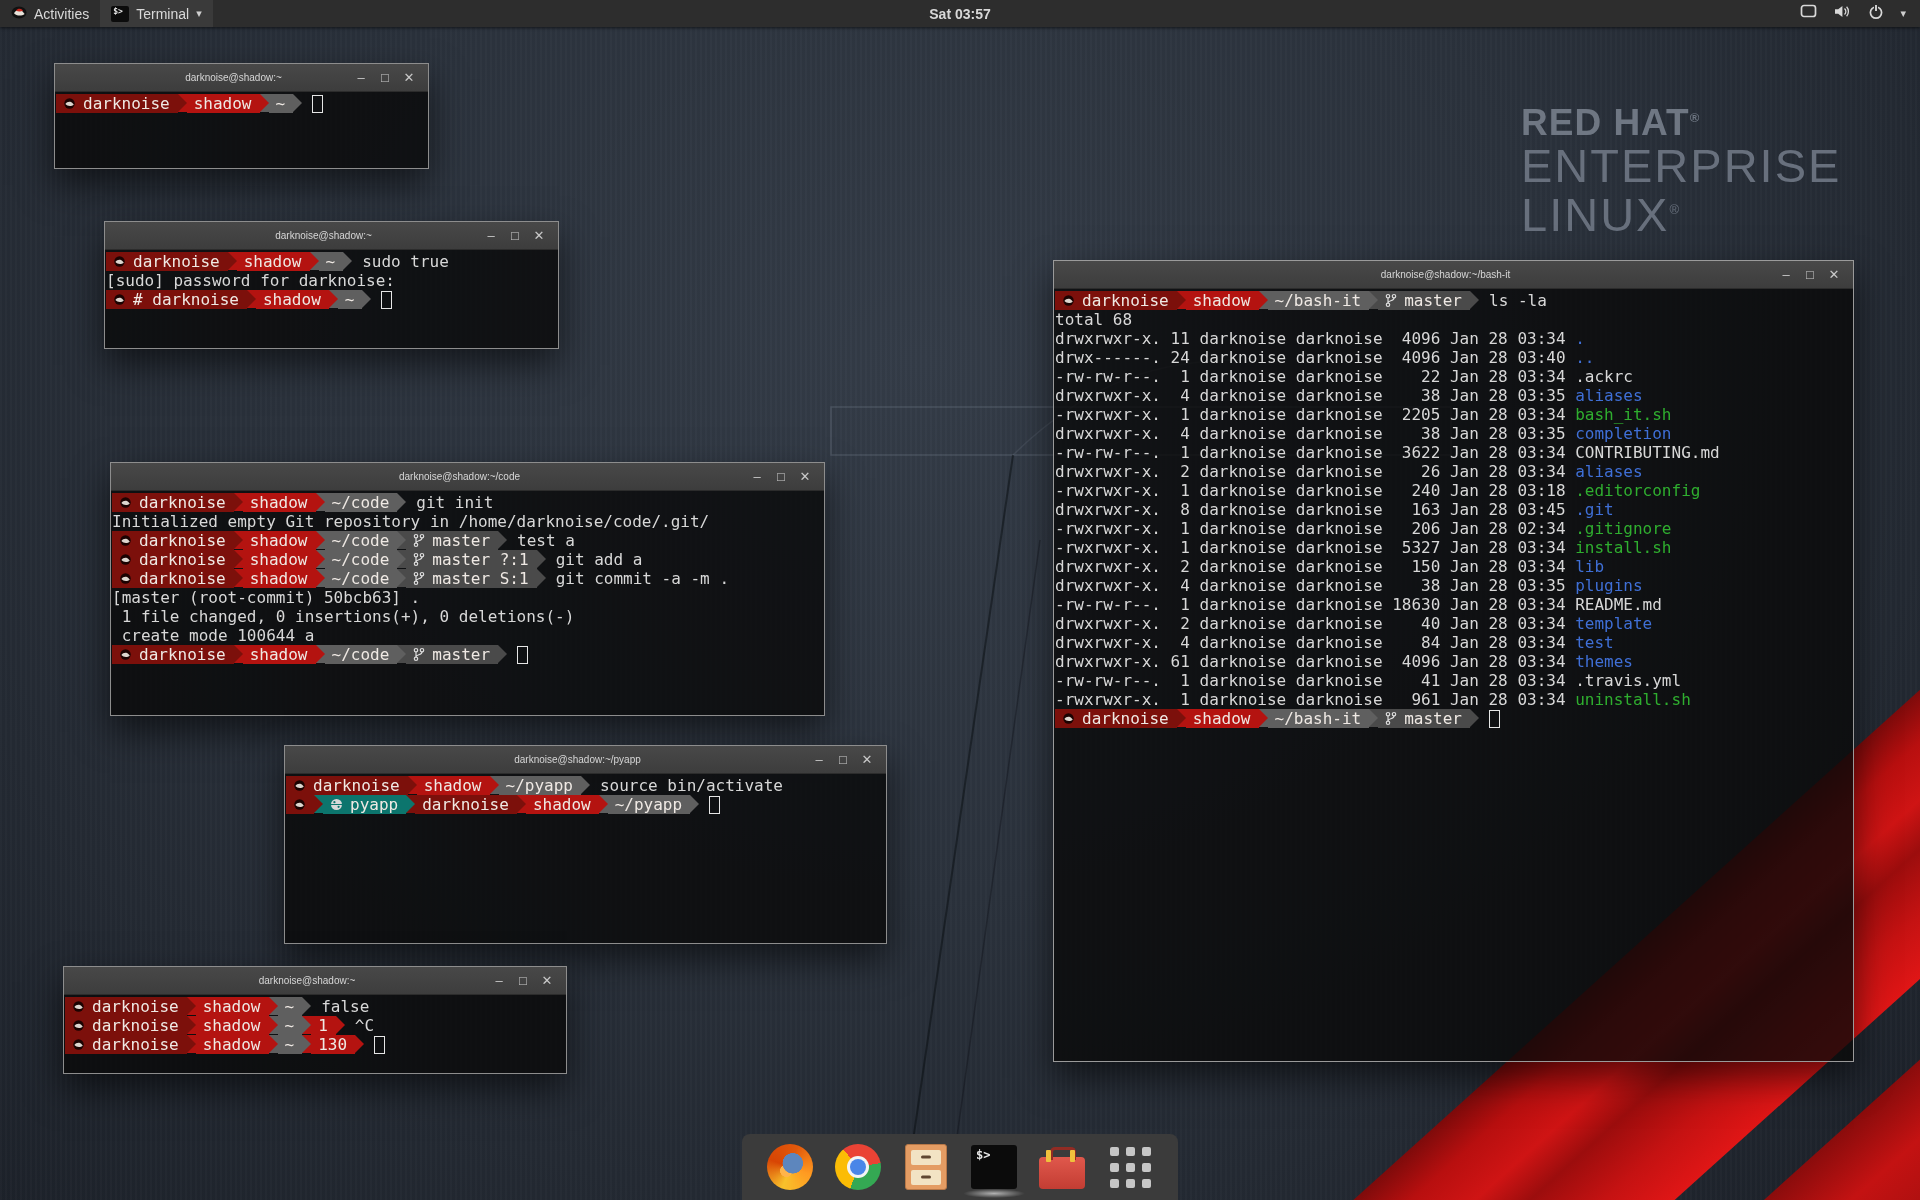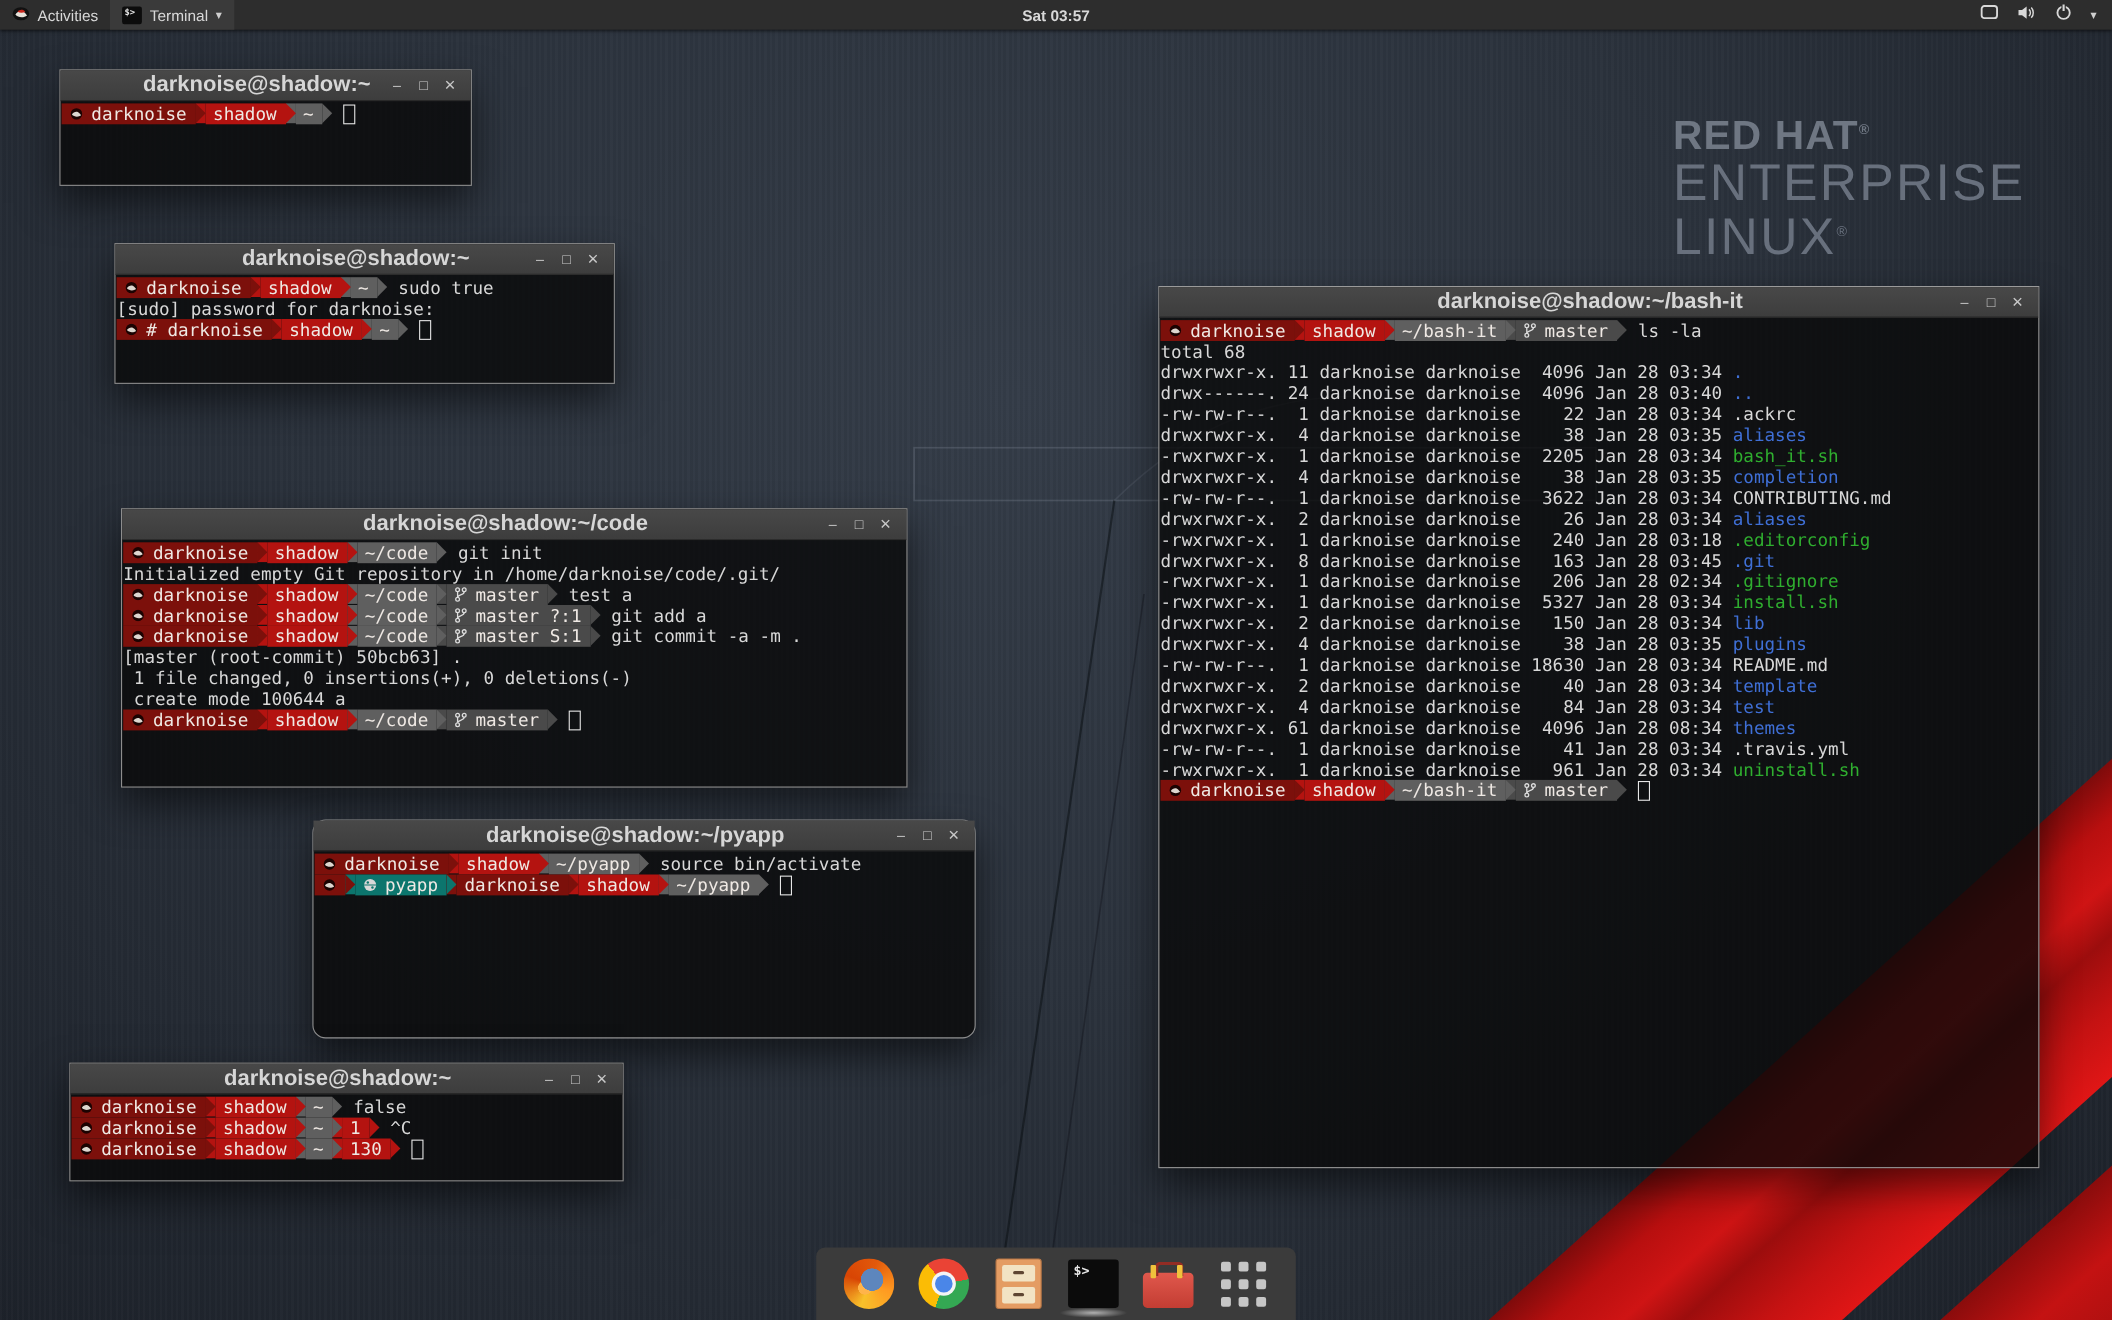--- a/index.html
+++ b/index.html
@@ -29,38 +29,38 @@
   .tb-termicon{width:18px;height:16px;background:#0c0c0c;border-radius:2px;color:#e8e8e8;
     font:bold 8px "DejaVu Sans Mono",monospace;padding:1px 0 0 2px;box-sizing:border-box;}
   .tb-clock{position:absolute;left:50%;transform:translateX(-50%);font-weight:bold;font-size:14px;}
   .tb-right{margin-left:auto;display:flex;align-items:center;gap:16px;padding-right:14px;height:100%;}
   .caret{font-size:11px;color:#cfcfcf;}
   
   .term-window{position:absolute;border:1px solid #8d8d8d;box-shadow:0 16px 34px rgba(0,0,0,.55);
     display:flex;flex-direction:column;background:rgba(9,9,9,.8);}
   .titlebar{height:27px;flex:none;background:linear-gradient(#484848,#3d3d3d);
     border-bottom:1px solid #2c2c2c;display:flex;align-items:center;position:relative;}
-  .title{position:absolute;left:0;right:16px;text-align:center;font-weight:bold;font-size:20px;color:#d6d6d6;}
+  .title{position:absolute;left:0;right:16px;text-align:center;font-weight:normal;font-size:10px;color:#d6d6d6;}
   .winbtns{margin-left:auto;display:flex;gap:2px;padding-right:8px;position:relative;z-index:1;}
   .winbtn{width:22px;text-align:center;color:#c9c9c9;font-size:13px;}
   .content{flex:1;overflow:hidden;padding:2px 11px 0 1px;color:#d8d8d8;
     font:16px/19px "DejaVu Sans Mono",monospace;}
   .line{height:19px;display:flex;align-items:stretch;white-space:pre;}
   .line-out{height:19px;white-space:pre;}
   .seg{display:flex;align-items:center;padding:0 8px 0 7px;color:#efe9e4;gap:7px;}
   .seg .ic{display:flex;align-items:center;}
   .sep{flex:none;width:0;height:0;border-style:solid;border-width:9.5px 0 9.5px 9px;}
   .cmdtxt{display:flex;align-items:center;padding-left:10px;color:#d8d8d8;}
   .cur{flex:none;width:9px;height:16px;border:1px solid #e6e6e6;margin-left:10px;align-self:center;}
   .fn-dir{color:#3f6fd6;}
   .fn-exec{color:#2fae2f;}
   #w1{left:54px;top:63px;width:373px;height:104px;}
   #w2{left:104px;top:221px;width:453px;height:126px;}
   #w3{left:110px;top:462px;width:713px;height:252px;}
-  #w4{left:284px;top:745px;width:601px;height:197px;border-radius:12px;}
+  #w4{left:284px;top:745px;width:601px;height:197px;}
   #w5{left:63px;top:966px;width:502px;height:106px;}
   #w6{left:1053px;top:260px;width:799px;height:800px;border-color:#9a9a9a;}
   
   .dock{position:absolute;left:50%;transform:translateX(-50%);bottom:0;height:66px;
     background:#3b3b3b;border-radius:8px 8px 0 0;display:flex;align-items:center;
     gap:20px;padding:0 24px;z-index:40;}
   .dock-item{width:48px;height:52px;display:flex;align-items:center;justify-content:center;position:relative;}
   .icon-ff{width:46px;height:46px;border-radius:50%;
     background:
       radial-gradient(circle at 56% 42%, #5d86bd 0 27%, transparent 28%),
@@ -283,21 +283,21 @@
           <div class="line-out"><span>drwxrwxr-x.  2 darknoise darknoise    26 Jan 28 03:34 </span><span class="fn-dir">aliases</span></div>
           <div class="line-out"><span>-rwxrwxr-x.  1 darknoise darknoise   240 Jan 28 03:18 </span><span class="fn-exec">.editorconfig</span></div>
           <div class="line-out"><span>drwxrwxr-x.  8 darknoise darknoise   163 Jan 28 03:45 </span><span class="fn-dir">.git</span></div>
           <div class="line-out"><span>-rwxrwxr-x.  1 darknoise darknoise   206 Jan 28 02:34 </span><span class="fn-exec">.gitignore</span></div>
           <div class="line-out"><span>-rwxrwxr-x.  1 darknoise darknoise  5327 Jan 28 03:34 </span><span class="fn-exec">install.sh</span></div>
           <div class="line-out"><span>drwxrwxr-x.  2 darknoise darknoise   150 Jan 28 03:34 </span><span class="fn-dir">lib</span></div>
           <div class="line-out"><span>drwxrwxr-x.  4 darknoise darknoise    38 Jan 28 03:35 </span><span class="fn-dir">plugins</span></div>
           <div class="line-out"><span>-rw-rw-r--.  1 darknoise darknoise 18630 Jan 28 03:34 </span><span class="">README.md</span></div>
           <div class="line-out"><span>drwxrwxr-x.  2 darknoise darknoise    40 Jan 28 03:34 </span><span class="fn-dir">template</span></div>
           <div class="line-out"><span>drwxrwxr-x.  4 darknoise darknoise    84 Jan 28 03:34 </span><span class="fn-dir">test</span></div>
-          <div class="line-out"><span>drwxrwxr-x. 61 darknoise darknoise  4096 Jan 28 08:34 </span><span class="fn-dir">themes</span></div>
+          <div class="line-out"><span>drwxrwxr-x. 61 darknoise darknoise  4096 Jan 28 03:34 </span><span class="fn-dir">themes</span></div>
           <div class="line-out"><span>-rw-rw-r--.  1 darknoise darknoise    41 Jan 28 03:34 </span><span class="">.travis.yml</span></div>
           <div class="line-out"><span>-rwxrwxr-x.  1 darknoise darknoise   961 Jan 28 03:34 </span><span class="fn-exec">uninstall.sh</span></div>
           <div class="line"><span class="seg" style="background: rgb(124, 16, 11);"><span class="ic"><svg width="13" height="11" viewBox="0 0 13 11">
                   <circle cx="6.5" cy="5.5" r="5.2" fill="#1b0302"></circle>
                   <path d="M2.4 6.1c1.7-2.9 5.2-3.2 7-1l1.4 1.7c-2.4 1.9-6.6 1.6-8.4-.7z" fill="#ddd6cf"></path>
                 </svg></span><span>darknoise</span></span><span class="sep" style="border-color: rgb(180, 19, 16) rgb(180, 19, 16) rgb(180, 19, 16) rgb(124, 16, 11);"></span><span class="seg" style="background: rgb(180, 19, 16);"><span>shadow</span></span><span class="sep" style="border-color: rgb(95, 95, 95) rgb(95, 95, 95) rgb(95, 95, 95) rgb(180, 19, 16);"></span><span class="seg" style="background: rgb(95, 95, 95);"><span>~/bash-it</span></span><span class="sep" style="border-color: rgb(74, 74, 74) rgb(74, 74, 74) rgb(74, 74, 74) rgb(95, 95, 95);"></span><span class="seg" style="background: rgb(74, 74, 74);"><span class="ic"><svg width="12" height="15" viewBox="0 0 12 15">
                   <circle cx="3" cy="3.2" r="1.7" fill="none" stroke="#ddd" stroke-width="1.2"></circle>
                   <circle cx="9" cy="3.2" r="1.7" fill="none" stroke="#ddd" stroke-width="1.2"></circle>
                   <circle cx="3" cy="11.8" r="1.7" fill="none" stroke="#ddd" stroke-width="1.2"></circle>
                   <path d="M3 4.9v5.2 M9 4.9c0 3.4-6 2.4-6 5.2" fill="none" stroke="#ddd" stroke-width="1.2"></path>

